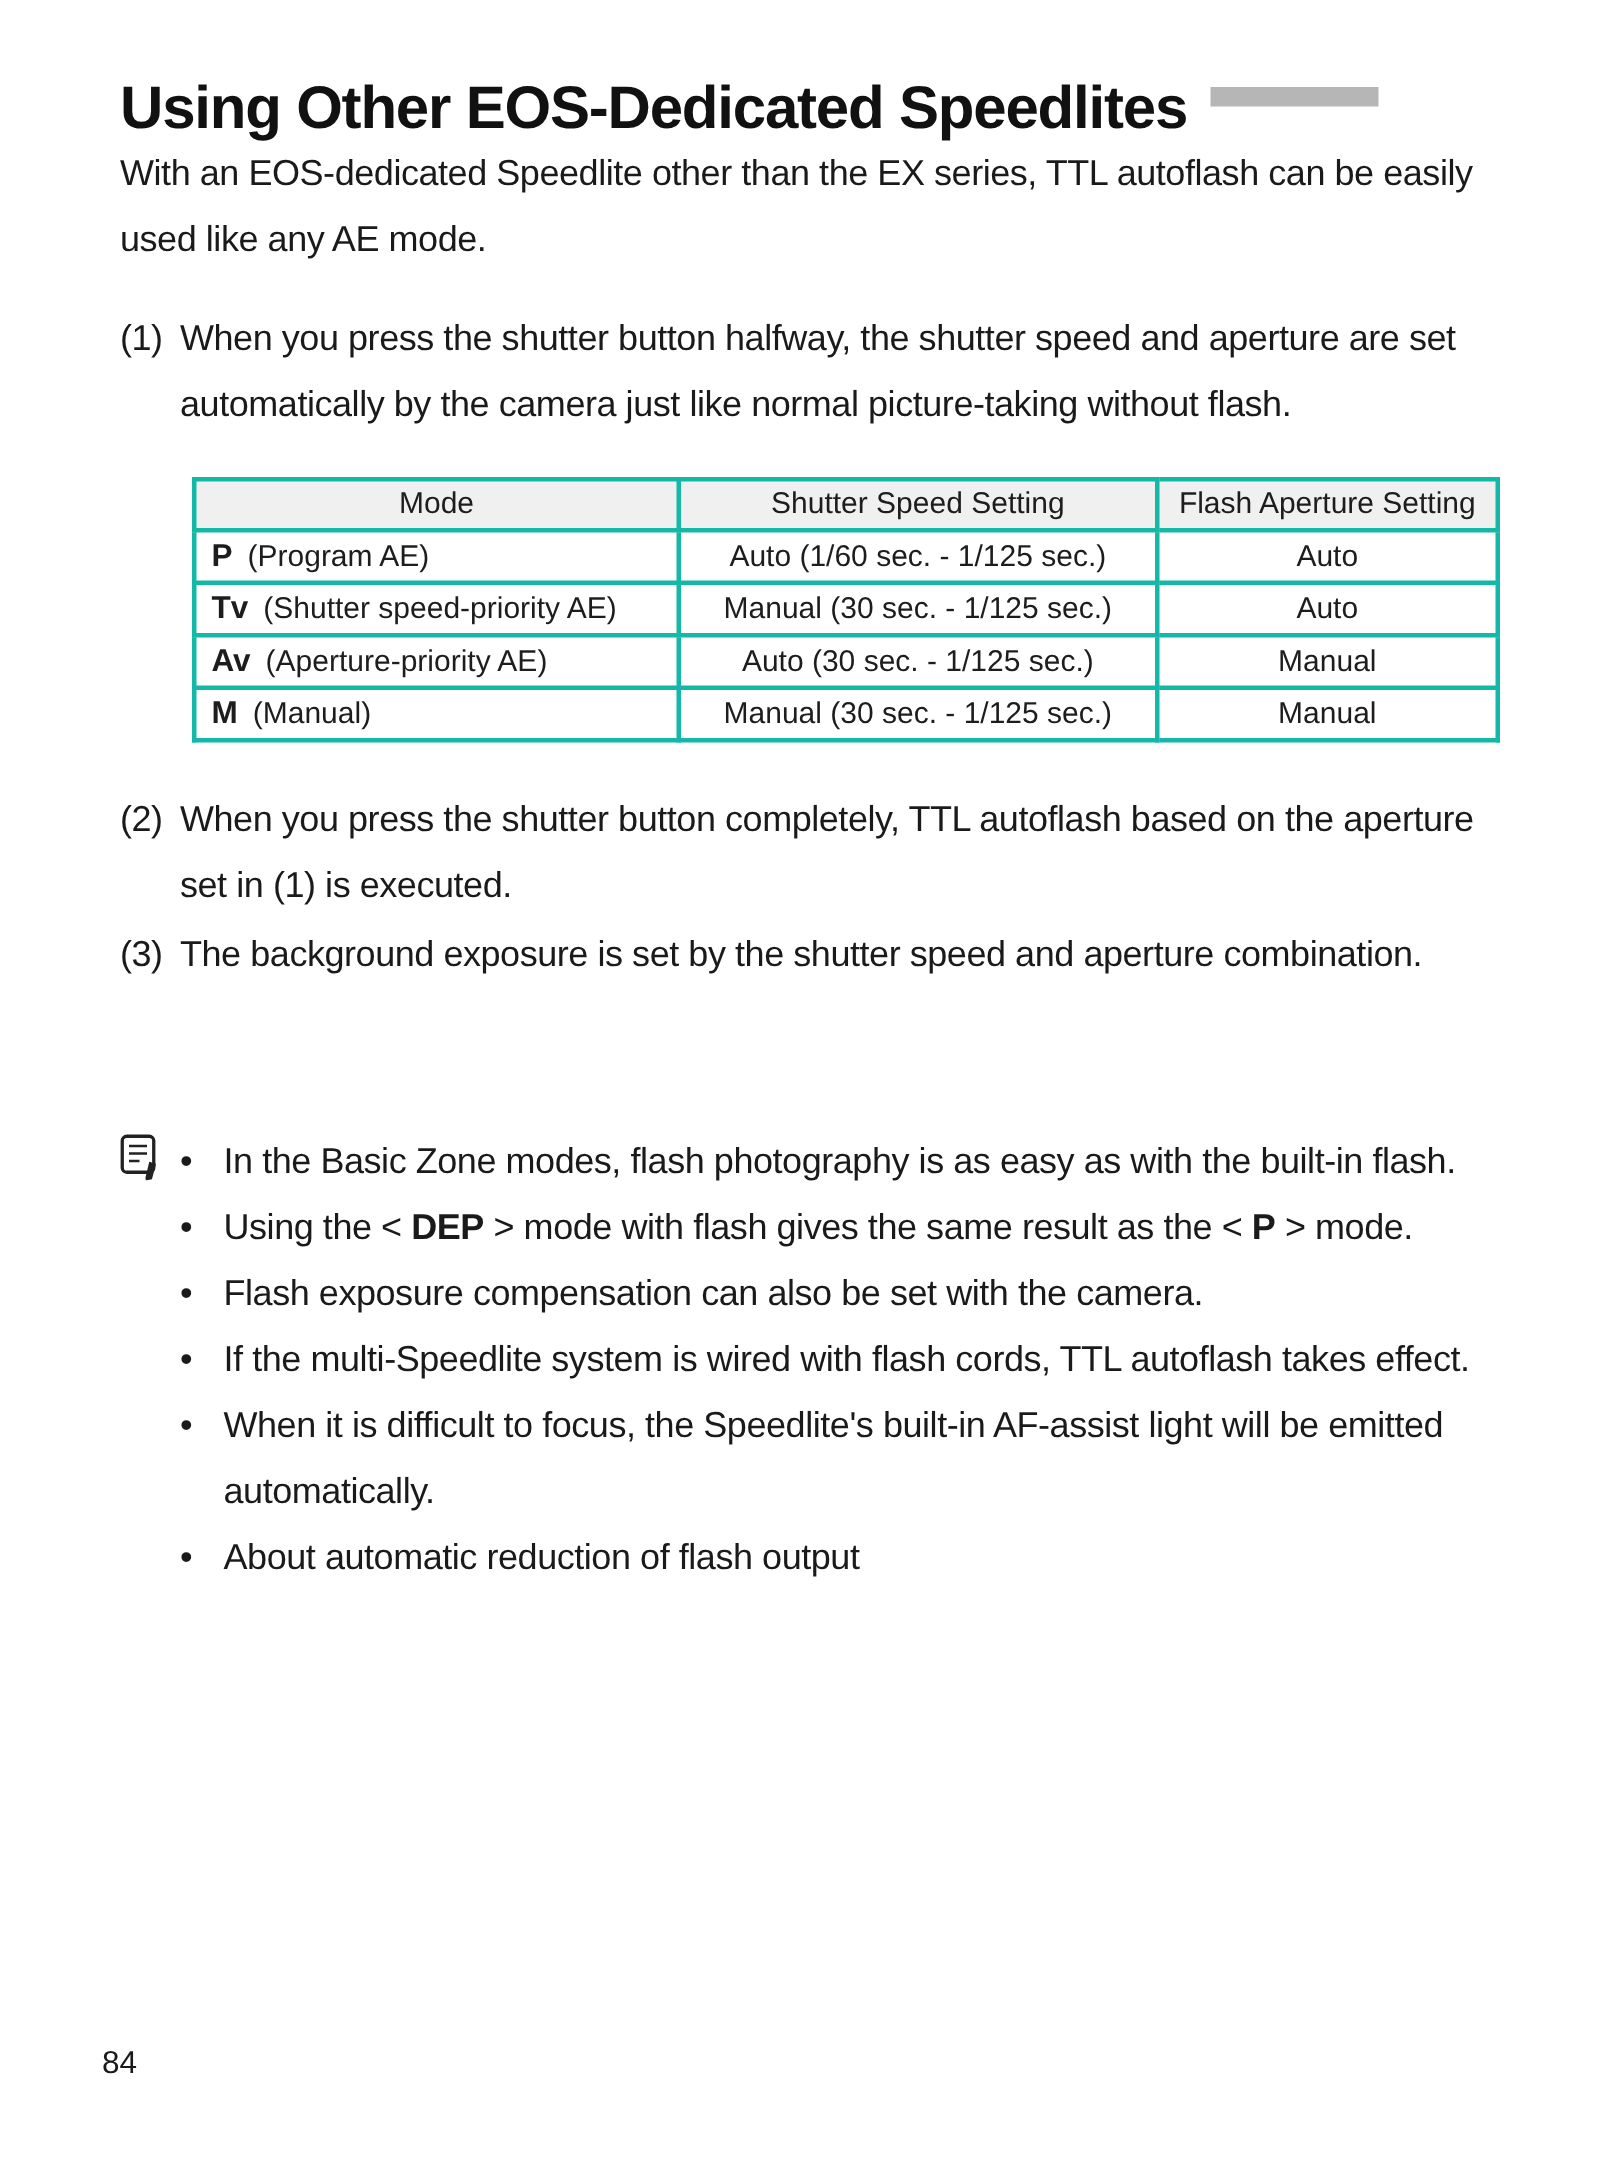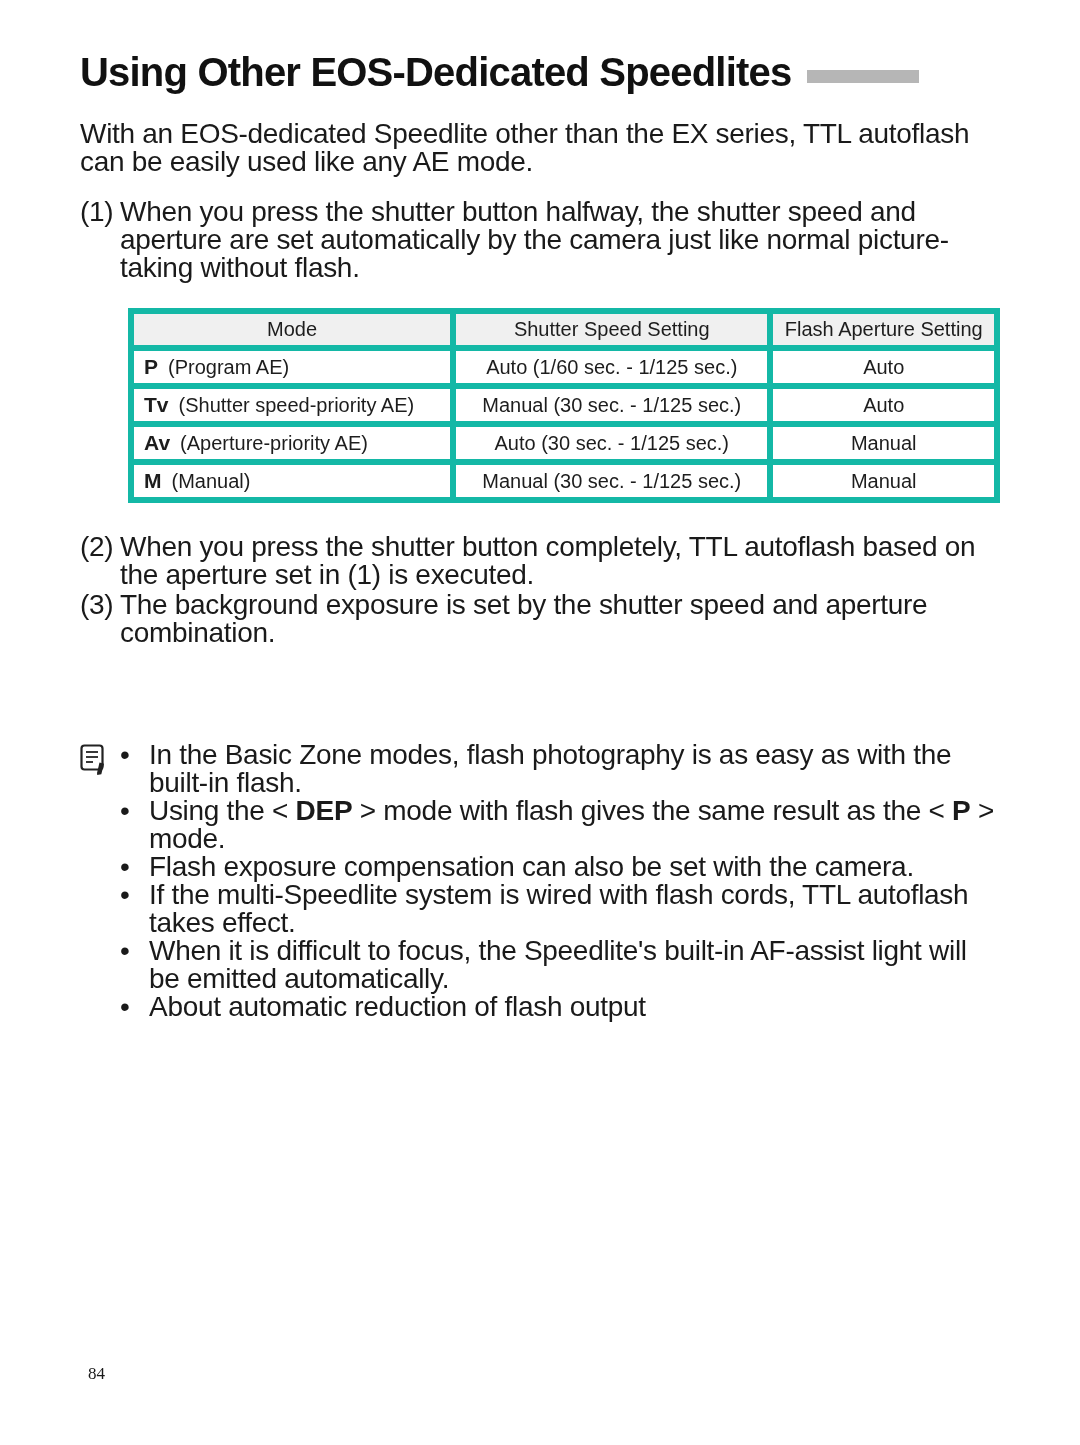--- a/index.html
+++ b/index.html
@@ -7,50 +7,50 @@
   body {
     width: 1080px; height: 1445px;
     position: relative;
     font-family: "Liberation Sans", sans-serif;
     color: #1a1a1a;
     overflow: hidden;
   }
   .page { padding: 50px 78px 0 80px; }
 
   
-  .title-row { display: flex; align-items: center; margin-bottom: 26px; }
+  .title-row { display: flex; }
   .page-title {
     font-size: 40px; font-weight: bold; color: #111;
     letter-spacing: -0.8px; line-height: 1.1;
     white-space: nowrap;
   }
   .title-accent { width: 112px; height: 13px; background: #b6b6b6; margin-left: 16px; margin-top: 8px; flex: none; }
 
   
-  .body-text { font-size: 28px; line-height: 28px; letter-spacing: -0.3px; }
+  .body-text { font-size: 24px; line-height: 44px; letter-spacing: -0.3px; }
   .intro p { margin: 0; }
   .steps { margin-top: 22px; }
   .step { display: flex; }
   .step + .step { margin-top: 2px; }
   .step-num { width: 40px; flex: none; }
   .step-text { flex: 1; }
   .after-table { margin-top: 0; }
   .gap-step { margin-top: 4px; }
 
   
   table.mode-table {
     border-collapse: collapse;
     width: 872px;
     margin: 26px 0 30px 48px;
     font-size: 20px;
     color: #1d1d1d;
     border: 2px solid #2b2b2b;
   }
   .mode-table th, .mode-table td {
-    border: 6px solid #14b8a6;
+    border: 3px solid #14b8a6;
     padding: 4px 6px;
     height: 33px;
   }
   .mode-table th {
     background: #f0f0f0;
     font-weight: normal;
     text-align: center;
   }
   .col-mode { width: 324px; }
   .col-shutter { width: 320px; }
@@ -63,22 +63,22 @@
   .notes { position: relative; margin-top: 94px; padding-left: 40px; }
   .note-icon-wrap { position: absolute; left: 0; top: 3px; width: 27px; height: 31px; }
   .note-item { display: flex; }
   .bullet { width: 18px; flex: none; }
   .note-text { flex: 1; margin-left: 11px; }
   .note-cont { display: block; }
   b.inline-bold { font-weight: bold; }
 
   
   .page-number {
-    position: absolute; left: 88px; top: 1364px;
-    font-size: 17px; color: #1a1a1a; font-family: Liberation Serif, serif;
+    position: absolute; left: 68px; top: 1364px;
+    font-size: 21px; color: #1a1a1a;
   }
 </style>
 </head>
 <body>
 
 <div class="page">
 
   <div class="title-row">
     <h1 class="page-title">Using Other EOS-Dedicated Speedlites</h1>
     <div class="title-accent"></div>

